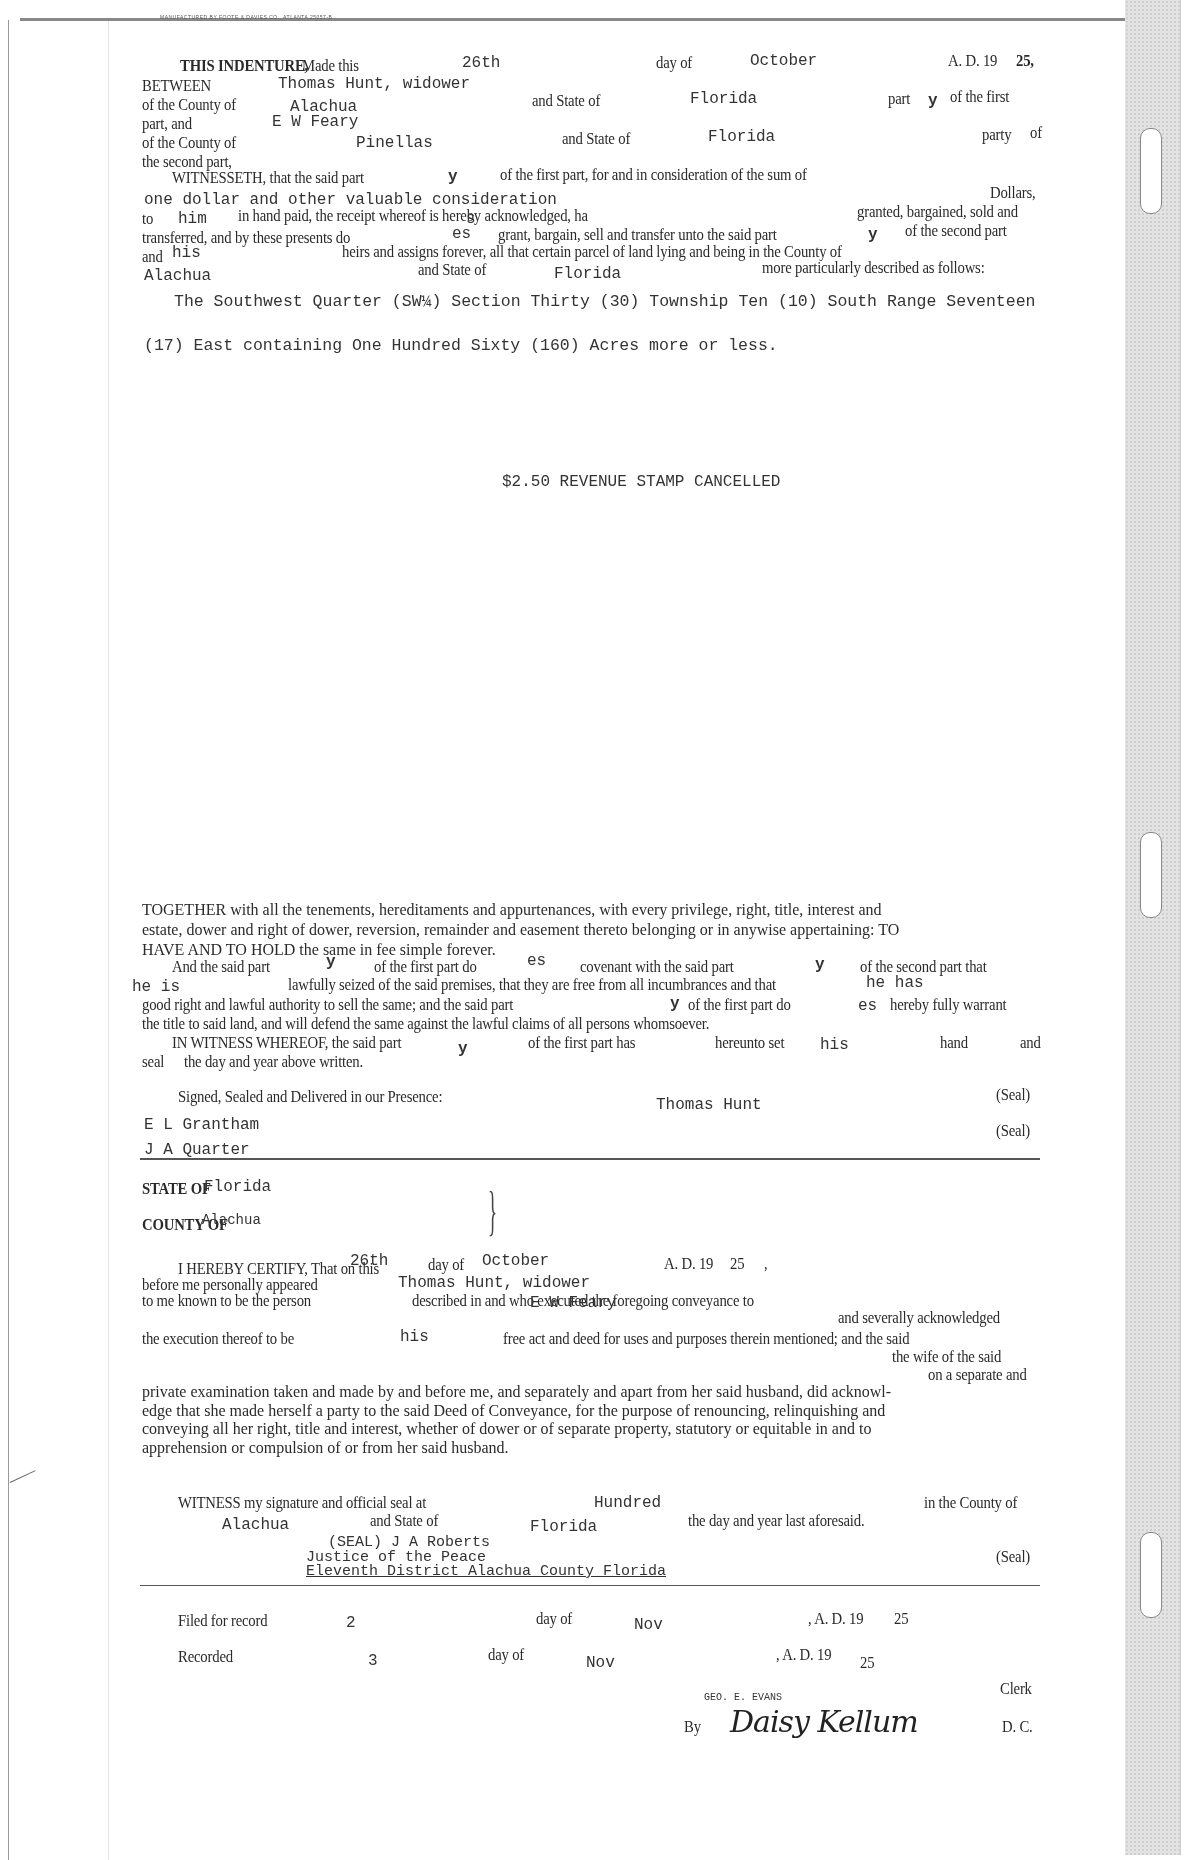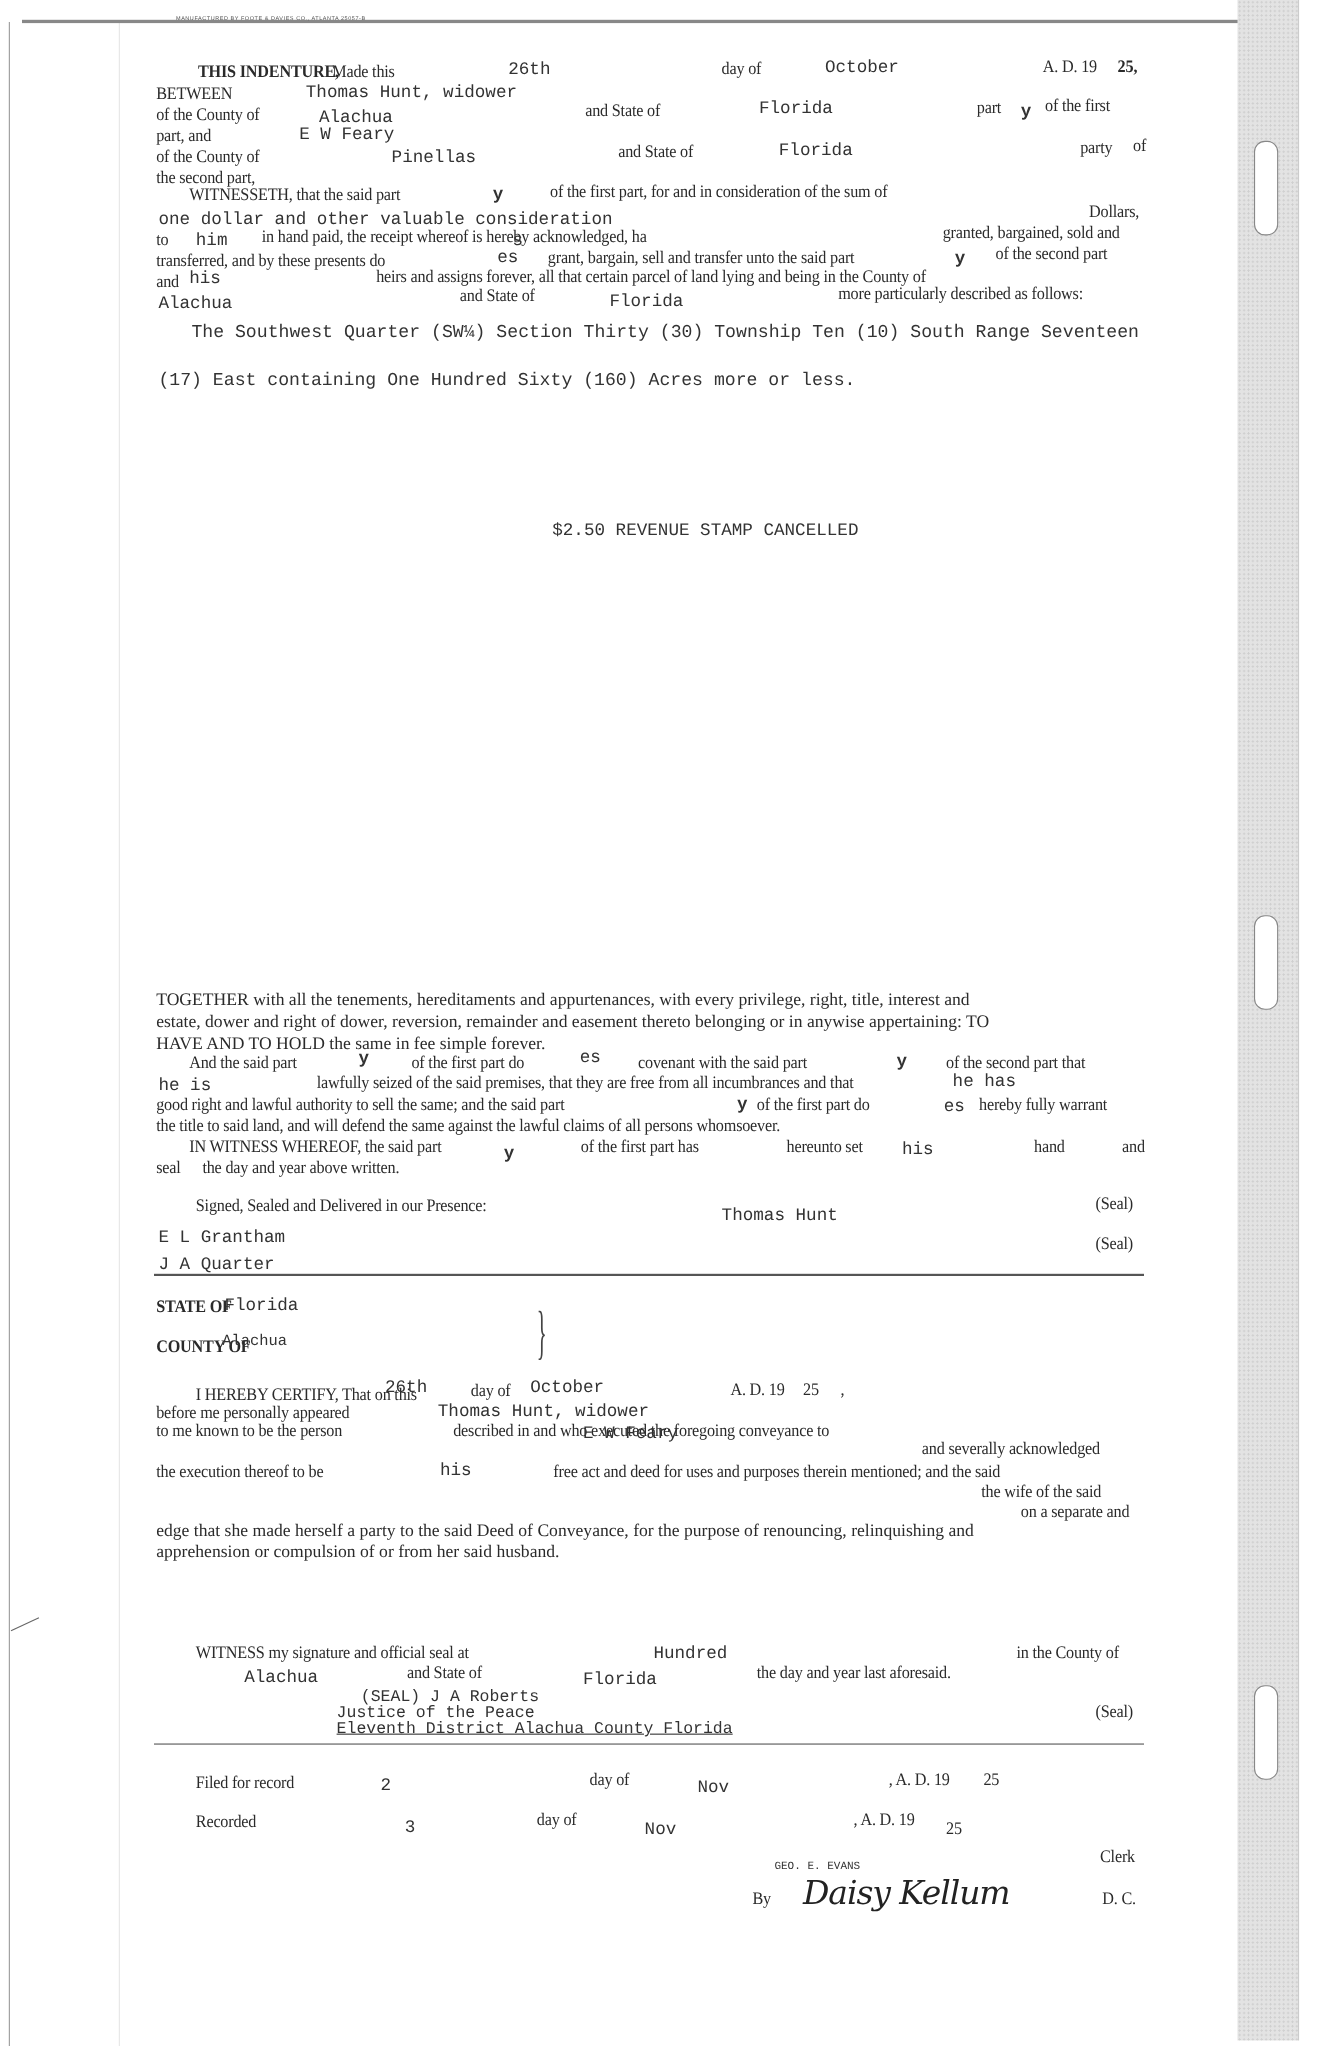--- a/index.html
+++ b/index.html
@@ -110,21 +110,21 @@
 </div>
 
 <span class="abs serif" style="left:172px;top:958px">And the said part</span>
 <span class="abs tw bold" style="left:326px;top:953px">y</span>
 <span class="abs serif" style="left:374px;top:958px">of the first part do</span>
 <span class="abs tw" style="left:527px;top:952px">es</span>
 <span class="abs serif" style="left:580px;top:958px">covenant with the said part</span>
 <span class="abs tw bold" style="left:815px;top:956px">y</span>
 <span class="abs serif" style="left:860px;top:958px">of the second part that</span>
 
-<span class="abs tw" style="left:144px;top:978px">he is</span>
+<span class="abs tw" style="left:132px;top:978px">he is</span>
 <span class="abs serif" style="left:288px;top:976px">lawfully seized of the said premises, that they are free from all incumbrances and that</span>
 <span class="abs tw" style="left:866px;top:974px">he has</span>
 
 <span class="abs serif" style="left:142px;top:996px">good right and lawful authority to sell the same; and the said part</span>
 <span class="abs tw bold" style="left:670px;top:995px">y</span>
 <span class="abs serif" style="left:688px;top:996px">of the first part do</span>
 <span class="abs tw" style="left:858px;top:997px">es</span>
 <span class="abs serif" style="left:890px;top:996px">hereby fully warrant</span>
 
 <span class="abs serif" style="left:142px;top:1015px">the title to said land, and will defend the same against the lawful claims of all persons whomsoever.</span>
@@ -167,21 +167,23 @@
 <span class="abs serif" style="left:412px;top:1292px">described in and who executed the foregoing conveyance to</span>
 <span class="abs tw" style="left:530px;top:1294px">E W Feary</span>
 <span class="abs serif" style="left:838px;top:1309px">and severally acknowledged</span>
 <span class="abs serif" style="left:142px;top:1330px">the execution thereof to be</span>
 <span class="abs tw" style="left:400px;top:1328px">his</span>
 <span class="abs serif" style="left:503px;top:1330px">free act and deed for uses and purposes therein mentioned; and the said</span>
 <span class="abs serif" style="left:892px;top:1348px">the wife of the said</span>
 <span class="abs serif" style="left:928px;top:1366px">on a separate and</span>
 
 <div class="block" style="left:142px;top:1383px;width:900px;line-height:18.5px">
+  <div>private examination taken and made by and before me, and separately and apart from her said husband, did acknowl-</div>
   <div>edge that she made herself a party to the said Deed of Conveyance, for the purpose of renouncing, relinquishing and</div>
+  <div>conveying all her right, title and interest, whether of dower or of separate property, statutory or equitable in and to</div>
   <div>apprehension or compulsion of or from her said husband.</div>
 </div>
 
 <span class="abs serif" style="left:178px;top:1494px">WITNESS my signature and official seal at</span>
 <span class="abs tw" style="left:594px;top:1494px">Hundred</span>
 <span class="abs serif" style="left:924px;top:1494px">in the County of</span>
 <span class="abs tw" style="left:222px;top:1516px">Alachua</span>
 <span class="abs serif" style="left:370px;top:1512px">and State of</span>
 <span class="abs tw" style="left:530px;top:1518px">Florida</span>
 <span class="abs serif" style="left:688px;top:1512px">the day and year last aforesaid.</span>

